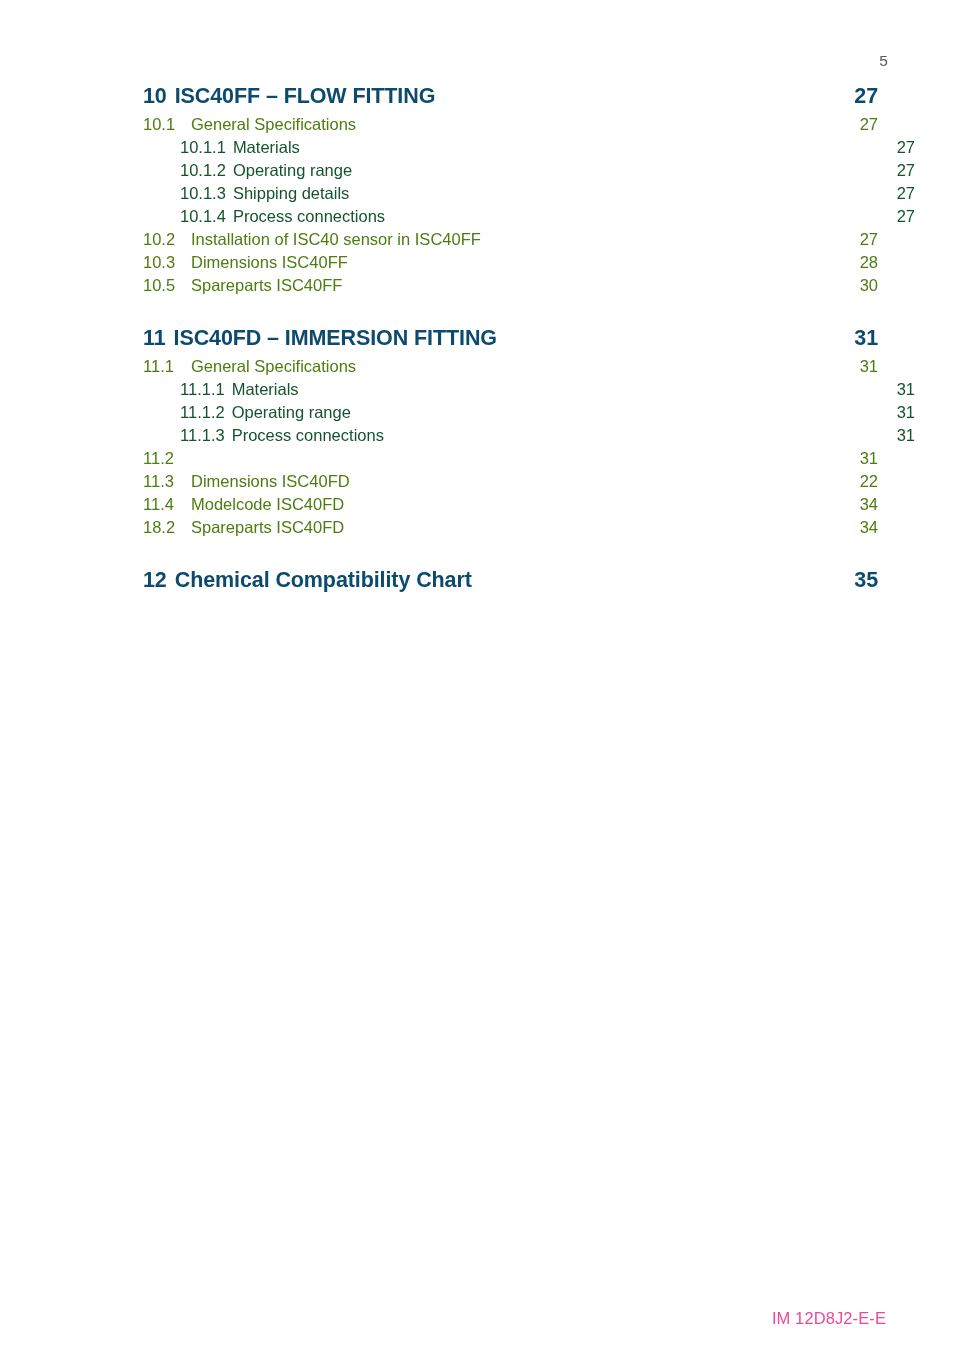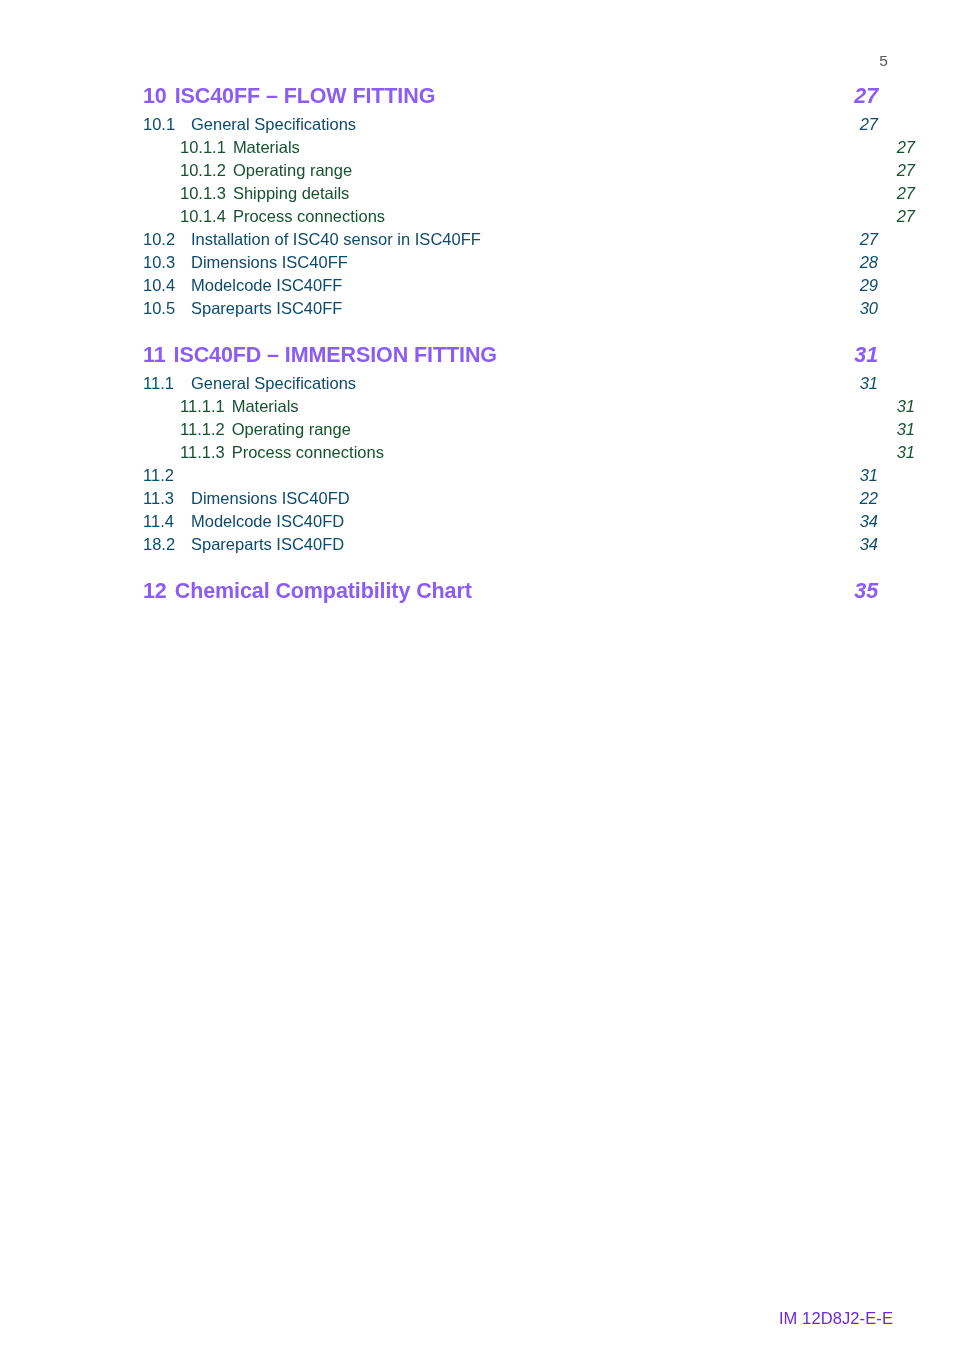--- a/index.html
+++ b/index.html
@@ -40,21 +40,21 @@
     left: 143px;
     top: 84px;
     width: 735px;
   }
 
   .toc-group {
     margin: 0;
     padding: 0;
   }
   .toc-group + .toc-group {
-    margin-top: 21px;
+    margin-top: 27px;
   }
 
   
   .toc-row {
     display: flex;
     align-items: baseline;
     justify-content: space-between;
     width: 100%;
   }
 
@@ -65,36 +65,36 @@
   }
 
   
   .lvl1 {
     height: 31px;
   }
   .lvl1 .row-title,
   .lvl1 .row-page {
     font-size: 21.5px;
     font-weight: bold;
-    color: #8b5cf6;
+    color: #0c4a6e;
     letter-spacing: -0.1px;
   }
   .lvl1 .num {
     margin-right: 8px;
   }
 
   
   .lvl2 {
     height: 23px;
   }
   .lvl2 .row-title,
   .lvl2 .row-page {
     font-size: 16.5px;
     font-weight: normal;
-    color: #0c4a6e;
+    color: #4d7c0f;
   }
   .lvl2 .num {
     display: inline-block;
     min-width: 48px;
   }
 
   
   .lvl3 {
     height: 23px;
     padding-left: 37px;
@@ -104,30 +104,29 @@
     font-size: 16.5px;
     font-weight: normal;
     color: #14532d;
   }
   .lvl3 .num {
     margin-right: 7px;
   }
 
   .row-page {
     white-space: nowrap;
-    font-style: italic;
   }
 
   
   .footer {
     position: absolute;
-    right: 61px;
+    right: 68px;
     bottom: 26px;
     font-size: 16.5px;
-    color: #6d28d9;
+    color: #ec4899;
     letter-spacing: 0.1px;
   }
 </style>
 </head>
 <body>
 
 <div class="page">
 
   <div class="page-number">5</div>
 
@@ -184,27 +183,20 @@
         </div>
         <div class="toc-row lvl2">
           <div class="row-title">
             <span class="num">10.3</span>
             <span class="txt">Dimensions ISC40FF</span>
           </div>
           <div class="row-page">28</div>
         </div>
         <div class="toc-row lvl2">
           <div class="row-title">
-            <span class="num">10.4</span>
-            <span class="txt">Modelcode ISC40FF</span>
-          </div>
-          <div class="row-page">29</div>
-        </div>
-        <div class="toc-row lvl2">
-          <div class="row-title">
             <span class="num">10.5</span>
             <span class="txt">Spareparts ISC40FF</span>
           </div>
           <div class="row-page">30</div>
         </div>
       </div>
       <div class="toc-group">
         <div class="toc-row lvl1">
           <div class="row-title">
             <span class="num">11</span>

